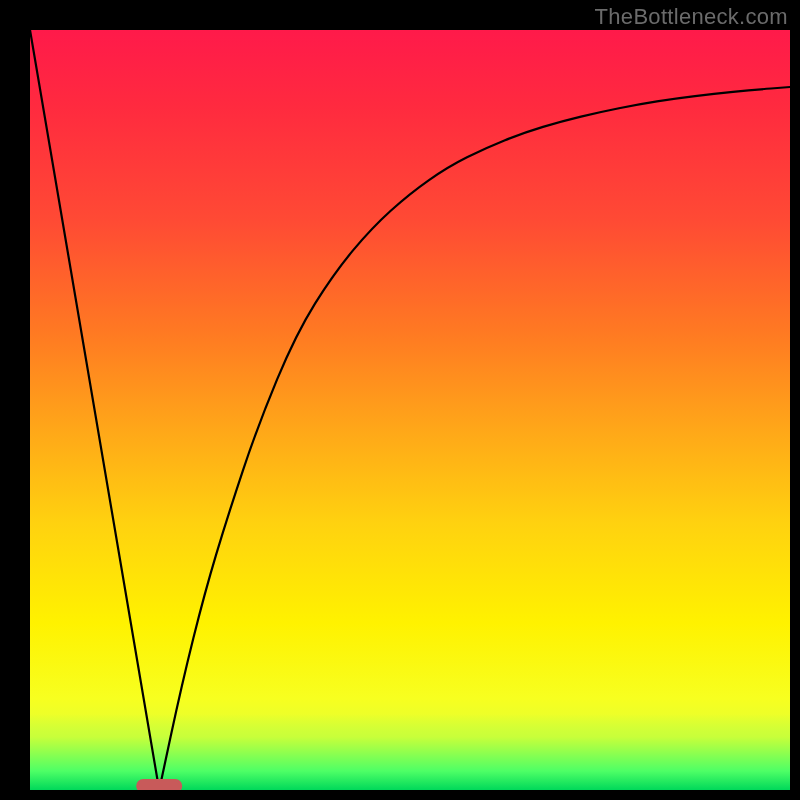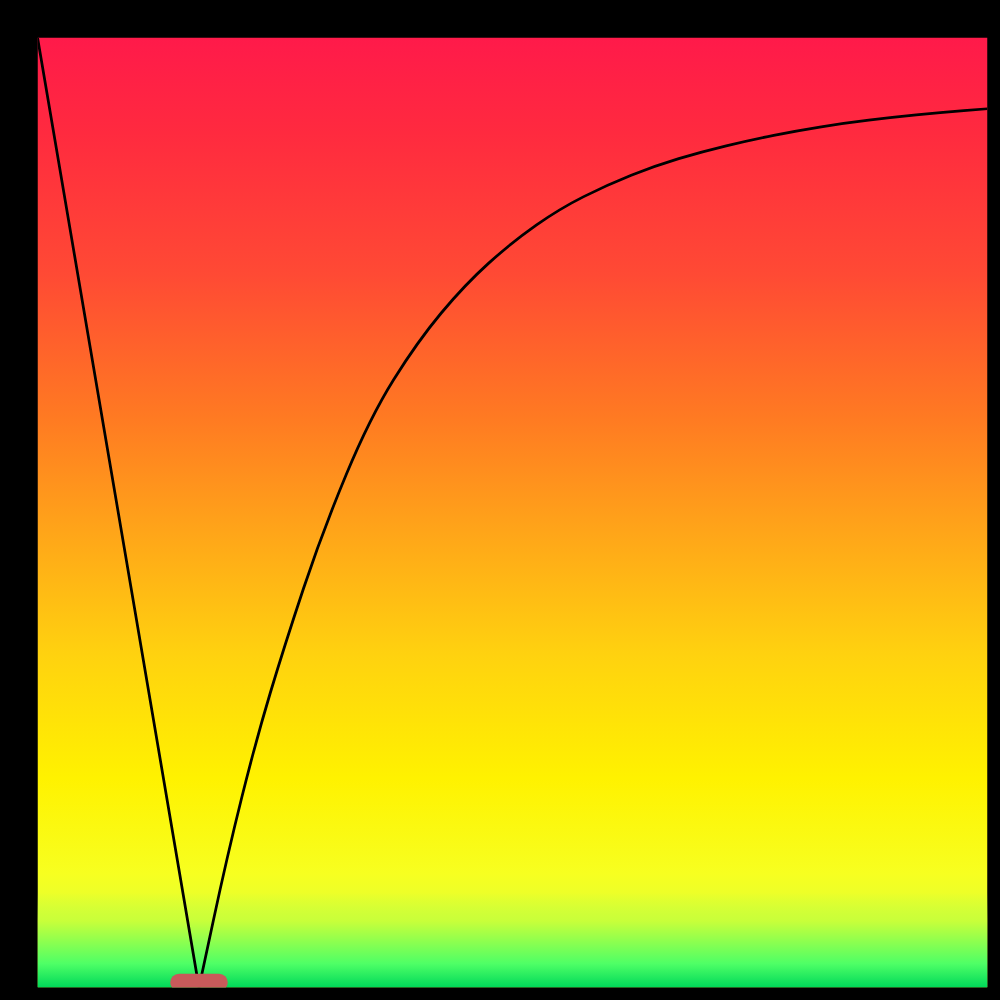--- a/index.html
+++ b/index.html
@@ -72,20 +72,21 @@
     background: #c85a5a;
     transform: translate(-50%, -50%);
     z-index: 5;
   }
 </style>
 </head>
 <body>
 
 <div class="frame">
 
+  <div class="watermark">TheBottleneck.com</div>
 
   <div class="plot-area">
     <div class="bg-gradient"></div>
 
     <svg class="curve-svg" viewBox="0 0 760 760" preserveAspectRatio="none">
       <path fill="none" stroke="#000" stroke-width="2.2" stroke-linejoin="round" stroke-linecap="round" d="M 0.00 0.00 L 129.20 760.00 Q 129.20 760.00 140.60 706.80 Q 152.00 653.60 163.40 608.00 Q 174.80 562.40 186.20 524.40 Q 197.60 486.40 212.80 440.80 Q 228.00 395.20 247.00 349.60 Q 266.00 304.00 285.00 273.60 Q 304.00 243.20 323.00 220.40 Q 342.00 197.60 361.00 180.50 Q 380.00 163.40 399.00 150.10 Q 418.00 136.80 437.00 127.30 Q 456.00 117.80 475.00 110.20 Q 494.00 102.60 513.00 96.90 Q 532.00 91.20 551.00 86.64 Q 570.00 82.08 589.00 78.28 Q 608.00 74.48 627.00 71.44 Q 646.00 68.40 665.00 66.12 Q 684.00 63.84 703.00 61.94 Q 722.00 60.04 741.00 58.52 T 760.00 57.00"></path>
     </svg>
 
     <div class="marker" style="left:129.2px; top:756.0px; width:45.6px;"></div>
   </div>

